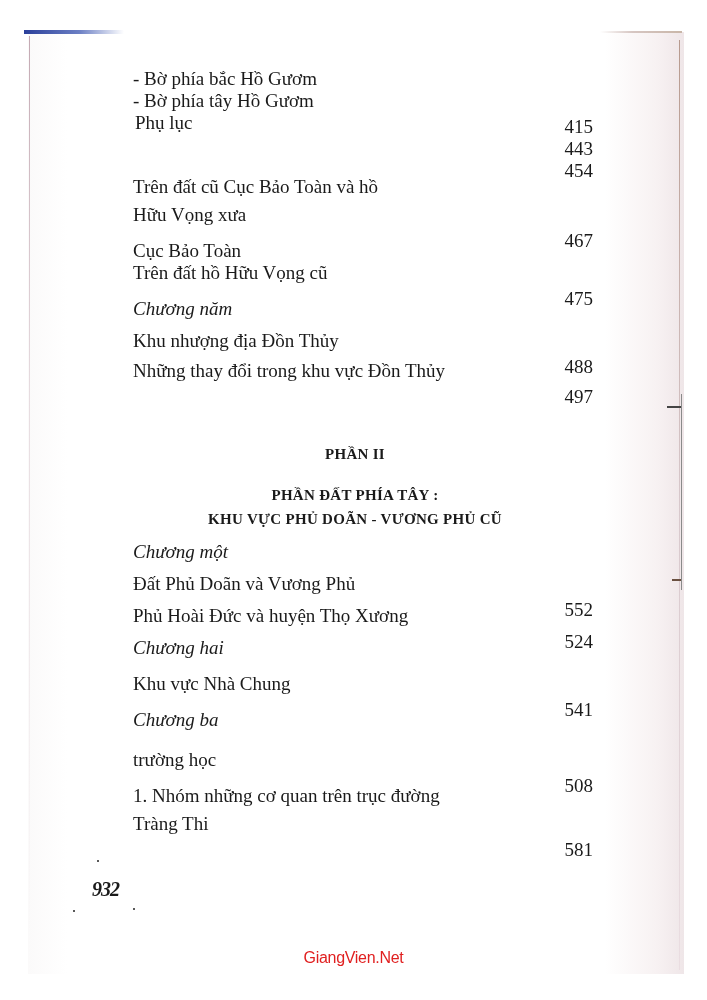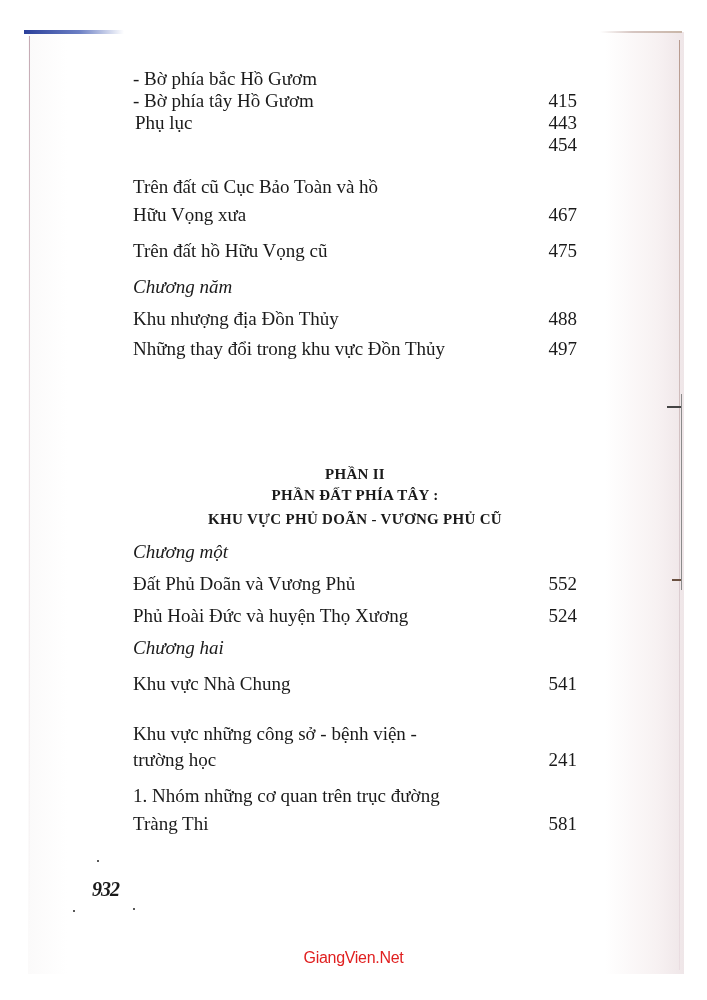--- a/index.html
+++ b/index.html
@@ -67,21 +67,21 @@
       width: 460px;
     }
     .row {
       position: relative;
       font-size: 19px;
       line-height: 22px;
       height: 22px;
       white-space: nowrap;
     }
     .row .text { position: absolute; left: 0; }
-    .row .num { position: absolute; right: 16px; }
+    .row .num { position: absolute; right: 0; margin-top: 26px; }
     .row.indent .text { left: 2px; }
     .row.bold { font-weight: normal; }
     .row.italic { font-style: italic; }
     .gap-s { height: 10px; }
     .gap-m { height: 14px; }
 
     .part {
       position: absolute;
       left: 120px;
       width: 470px;
@@ -150,20 +150,24 @@
   <div class="row bold">
     <span class="text">Trên đất cũ Cục Bảo Toàn và hồ</span>
   </div>
   <div class="gap-s" style="height:6px"></div>
   <div class="row bold">
     <span class="text">Hữu Vọng xưa</span>
     <span class="num">467</span>
   </div>
   <div class="gap-m"></div>
   <div class="row">
+    <span class="text">Cục Bảo Toàn</span>
+    <span class="num"></span>
+  </div>
+  <div class="row">
     <span class="text">Trên đất hồ  Hữu Vọng cũ</span>
     <span class="num">475</span>
   </div>
 
   <div class="gap-m"></div>
 
   <div class="row italic">
     <span class="text">Chương năm</span>
   </div>
   <div class="gap-s"></div>
@@ -171,21 +175,21 @@
     <span class="text">Khu nhượng địa Đồn Thủy</span>
     <span class="num">488</span>
   </div>
   <div class="gap-s" style="height:8px"></div>
   <div class="row">
     <span class="text">Những thay đổi trong khu vực Đồn Thủy</span>
     <span class="num">497</span>
   </div>
 </div>
 
-<div class="part" style="top:464px">PHẦN II</div>
+<div class="part" style="top:444px">PHẦN II</div>
 <div class="part" style="top:485px">PHẦN ĐẤT PHÍA TÂY :</div>
 <div class="part" style="top:509px">KHU VỰC PHỦ DOÃN - VƯƠNG PHỦ CŨ</div>
 
 <div class="toc" style="top:541px">
 
   <div class="row italic">
     <span class="text">Chương một</span>
   </div>
   <div class="gap-s"></div>
   <div class="row bold">
@@ -202,28 +206,28 @@
   <div class="row italic">
     <span class="text">Chương hai</span>
   </div>
   <div class="gap-m"></div>
   <div class="row bold">
     <span class="text">Khu vực Nhà Chung</span>
     <span class="num">541</span>
   </div>
   <div class="gap-m"></div>
 
-  <div class="gap-m"></div>
-  <div class="row bold">
-    <span class="text">Khu vực những công sở - bệnh viện -</span>
-  </div>
+  <div class="row italic">
+    <span class="text">Chương ba</span>
+  </div>
+  <div class="gap-m"></div>
   <div class="gap-s" style="height:4px"></div>
   <div class="row bold">
     <span class="text">trường học</span>
-    <span class="num">241</span>
+    <span class="num">508</span>
   </div>
   <div class="gap-m"></div>
   <div class="row">
     <span class="text">1. Nhóm những cơ quan trên trục đường</span>
     <span class="num"></span>
   </div>
   <div class="gap-s" style="height:6px"></div>
   <div class="row">
     <span class="text">Tràng Thi</span>
     <span class="num">581</span>

